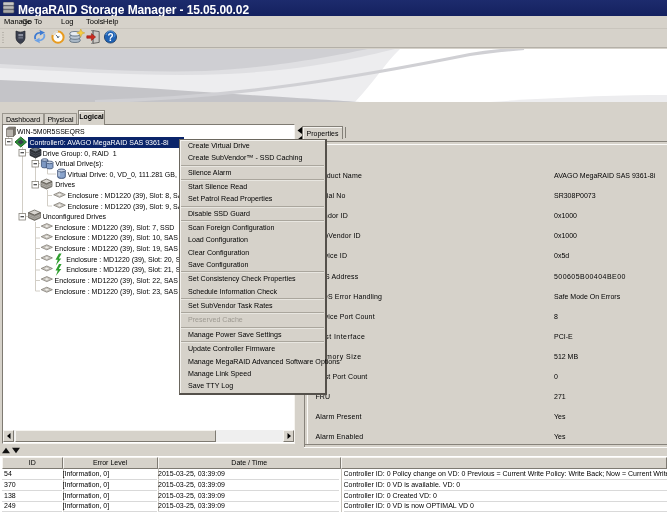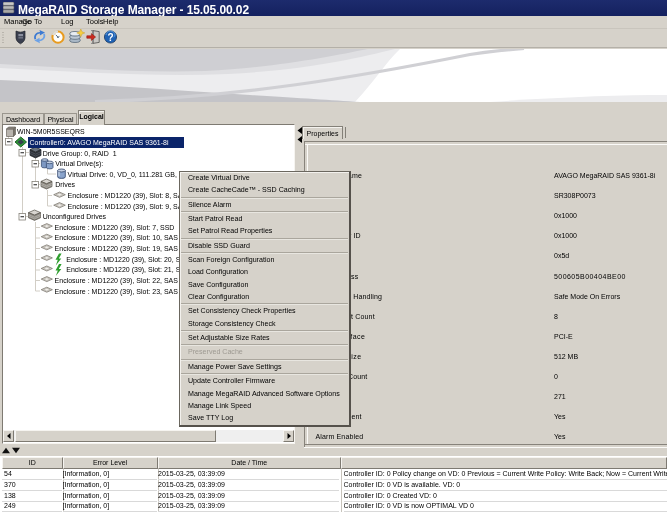--- a/index.html
+++ b/index.html
@@ -25,21 +25,21 @@
 .trow { position:absolute; height:11px; font-size:7px; line-height:11px; white-space:nowrap; }
 .sel { background:#0a246a; color:#fff; }
 
 .plabel { position:absolute; left:19.4px; font-size:7px; letter-spacing:0.15px; white-space:nowrap; }
 .pval { position:absolute; left:258px; font-size:7px; white-space:nowrap; }
 
 #evtable { left:0px; top:456px; width:667px; height:56px; background:#fff; }
 .th { position:absolute; top:0; height:12px; background:#d6d2ca; border:1px solid; border-color:#f6f4f0 #7e7a72 #7e7a72 #f6f4f0; text-align:center; font-size:7px; line-height:10px; }
 .td { position:absolute; height:11px; font-size:7px; line-height:10px; white-space:nowrap; overflow:hidden; border-bottom:1px solid #d9d9d9; }
 
-#ctxmenu { left:179px; top:139px; width:172px; background:#d6d2ca; border:1px solid #6b675f; border-right:2px solid #55514b; border-bottom:2px solid #55514b; box-shadow:inset 1px 1px 0 #f3f1ed; z-index:50;margin-top:32px; }
+#ctxmenu { left:179px; top:139px; width:148px; background:#d6d2ca; border:1px solid #6b675f; border-right:2px solid #55514b; border-bottom:2px solid #55514b; box-shadow:inset 1px 1px 0 #f3f1ed; z-index:50; }
 .ci { height:12.35px; line-height:12.35px; padding-left:8px; font-size:7.1px; white-space:nowrap; }
 .csep { height:2px; border-top:1px solid #aaa69d; background:#e8e6e0; margin:0 1px; }
 .cgray { color:#9e9a92; }
 
 .sbtn { position:absolute; background:#d6d2ca; border:1px solid; border-color:#f6f4f0 #7e7a72 #7e7a72 #f6f4f0; }
 </style></head>
 <body>
 
 <div class="abs" id="titlebar"></div>
 <svg class="abs" style="left:3px;top:2px" width="13" height="12">
@@ -354,38 +354,38 @@
 <div class="td" style="left:158px;top:34.6px;width:181px">2015-03-25, 03:39:09</div>
 <div class="td" style="left:343.5px;top:34.6px;width:323px">Controller ID: 0 Created VD: 0</div>
 <div class="td" style="left:2px;top:45.3px;width:60px;padding-left:2px">249</div>
 <div class="td" style="left:62.5px;top:45.3px;width:94px">[Information, 0]</div>
 <div class="td" style="left:158px;top:45.3px;width:181px">2015-03-25, 03:39:09</div>
 <div class="td" style="left:343.5px;top:45.3px;width:323px">Controller ID: 0 VD is now OPTIMAL VD 0</div>
 </div>
 
 <div class="abs" id="ctxmenu">
 <div class="ci">Create Virtual Drive</div>
-<div class="ci">Create CacheCade™ - SSD Caching</div>
+<div class="ci">Create SubVendor™ - SSD Caching</div>
 <div class="csep"></div>
 <div class="ci">Silence Alarm</div>
 <div class="csep"></div>
-<div class="ci">Start Patrol Read</div>
+<div class="ci">Start Silence Read</div>
 <div class="ci">Set Patrol Read Properties</div>
 <div class="csep"></div>
 <div class="ci">Disable SSD Guard</div>
 <div class="csep"></div>
 <div class="ci">Scan Foreign Configuration</div>
 <div class="ci">Load Configuration</div>
+<div class="ci">Clear Configuration</div>
 <div class="ci">Save Configuration</div>
-<div class="ci">Clear Configuration</div>
 <div class="csep"></div>
 <div class="ci">Set Consistency Check Properties</div>
-<div class="ci">Storage Consistency Check</div>
-<div class="csep"></div>
-<div class="ci">Set Adjustable Size Rates</div>
+<div class="ci">Schedule Information Check</div>
+<div class="csep"></div>
+<div class="ci">Set SubVendor Task Rates</div>
 <div class="csep"></div>
 <div class="ci cgray">Preserved Cache</div>
 <div class="csep"></div>
 <div class="ci">Manage Power Save Settings</div>
 <div class="csep"></div>
 <div class="ci">Update Controller Firmware</div>
 <div class="ci">Manage MegaRAID Advanced Software Options</div>
 <div class="ci">Manage Link Speed</div>
 <div class="ci">Save TTY Log</div>
 </div>

